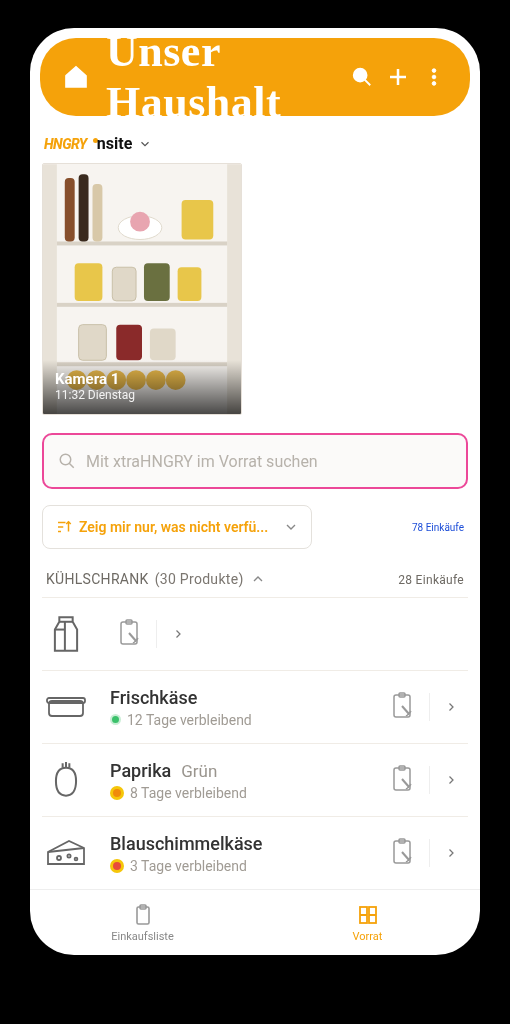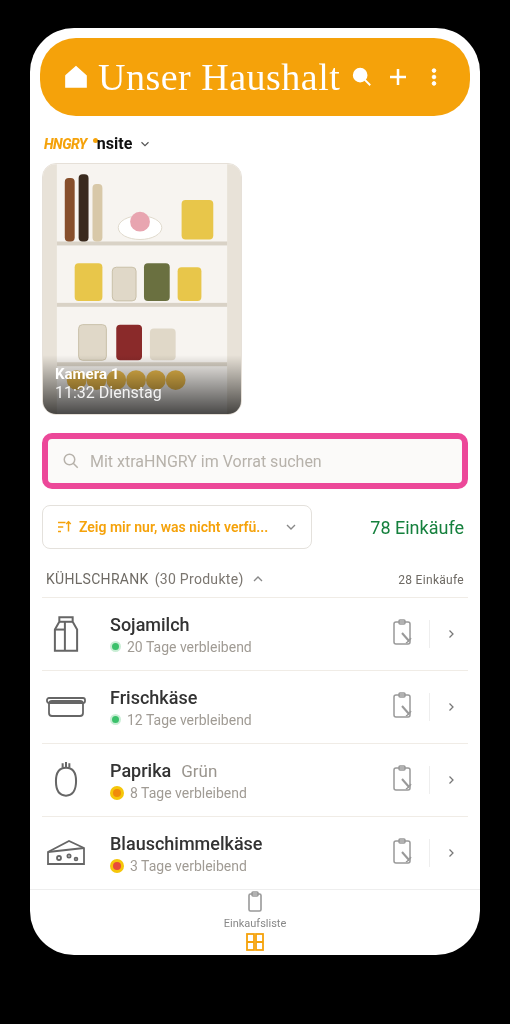--- a/index.html
+++ b/index.html
@@ -25,67 +25,67 @@
     border-radius: 36px;
     margin: 10px 10px 0 10px;
     height: 78px;
     display: flex;
     align-items: center;
     padding: 0 18px;
     color: #fff;
   }
   .appbar .title {
     font-family: "Brush Script MT", cursive;
-    font-weight: 400;
-    font-size: 38px;
+    font-weight: 700;
+    font-size: 44px;
     flex: 1;
-    margin-left: 4px;
+    margin-left: 12px;
     letter-spacing: 0.5px;
   }
   .appbar svg { fill: #fff; stroke: #fff; }
   .appbar .icon-btn { width: 36px; height: 36px; display: flex; align-items: center; justify-content: center; cursor: pointer; }
   
   .content { padding: 14px 12px 0 12px; }
   .brand-row { display: flex; align-items: center; gap: 6px; padding: 4px 2px 10px; }
   .brand-hngry { font-weight: 800; font-size: 14px; color: #f5a20a; letter-spacing: -0.5px; font-style: italic;}
   .brand-nsite { font-weight: 700; font-size: 16px; color: #111; margin-left:-2px;}
   .brand-dot { width:5px; height:5px; background:#f5a20a; border-radius:50%; display:inline-block; margin-right:1px; vertical-align: 6px;}
   
   .camera-card {
-    width: 200px; height: 252px; border-radius: 14px;
+    width: 200px; height: 252px; border-radius: 2px;
     position: relative; overflow: hidden; background:#f5f2ee;
     border:1px solid #e6e0d8;
     margin-bottom: 18px;
   }
   .fridge-svg { width:100%; height:100%; display:block; }
   .camera-overlay {
     position:absolute; bottom:0; left:0; right:0;
     background: linear-gradient(to top, rgba(0,0,0,0.7), rgba(0,0,0,0));
     padding: 10px 12px 12px;
     color:#fff;
   }
   .camera-overlay .cam-name { font-weight:700; font-size:15px; }
-  .camera-overlay .cam-time { font-size:16px; opacity:0.9; }
+  .camera-overlay .cam-time { font-size:12px; opacity:0.9; }
   
   .search-box {
-    background:#fbfaf9; border:6px solid #ec4899; border-radius:10px;
+    background:#fbfaf9; border:2px solid #ec4899; border-radius:10px;
     height:56px; display:flex; align-items:center; padding:0 14px;
     color:#b7b2ab; font-size:16px; margin-bottom:16px;
   }
   .search-box svg { margin-right:10px; flex-shrink:0;}
   
   .filter-row { display:flex; align-items:center; margin-bottom:8px; }
   .filter-chip {
     border:1px solid #e4e1dc; border-radius:8px; height:44px;
     display:flex; align-items:center; padding:0 12px; color:#f5a20a;
     font-size:14px; font-weight:600; cursor:pointer;
     width: 270px;
   }
   .filter-chip .label { flex:1; white-space:nowrap; overflow:hidden; text-overflow:ellipsis; margin-left:6px;}
-  .purchase-count { margin-left:auto; color:#15803d; font-size:18px; padding-right:4px;}
+  .purchase-count { margin-left:auto; color:#1d4ed8; font-size:10px; padding-right:4px;}
   
   .section-row {
     display:flex; align-items:flex-end; padding:14px 4px 10px;
     color:#7b7670; font-size:14px; letter-spacing:0.3px;
   }
   .section-row .sec-name { color:#6e6a64; }
   .section-row .sec-count { margin-left:4px; }
   .section-right { margin-left:auto; color:#6e6a64; font-size:12px; }
   
   .item-row {
@@ -105,21 +105,21 @@
   .status-yellow::after { content:""; position:absolute; left:3px; top:3px; width:8px; height:8px; border-radius:50%; background:#f08a0a; }
   .status-red { position:relative; width:14px; height:14px; }
   .status-red::before { content:""; position:absolute; left:0; top:0; width:14px; height:14px; border-radius:50%; background:#f5c60a; }
   .status-red::after { content:""; position:absolute; left:3px; top:3px; width:8px; height:8px; border-radius:50%; background:#e84a3a; }
   .item-action { width:40px; height:40px; display:flex; align-items:center; justify-content:center; cursor:pointer;}
   .vdiv { width:1px; height:28px; background:#eee; margin:0 6px;}
   .chevron-btn { width:30px; display:flex; align-items:center; justify-content:center; cursor:pointer;}
   
   .bottom-nav {
     border-top:1px solid #eee;
-    display:flex; height:66px;flex-direction:column;
+    display:flex; height:66px;
   }
   .nav-item { flex:1; display:flex; flex-direction:column; align-items:center; justify-content:center; gap:3px; cursor:pointer; font-size:11px; color:#888;}
   .nav-item.active { color:#f5a20a; }
 </style>
 </head>
 <body>
 
 <div class="phone">
 
   <div class="appbar">
@@ -236,30 +236,20 @@
     <div id="items-container">
         <div class="item-row">
     <div class="item-icon">
             <svg width="36" height="40" viewBox="0 0 30 36" fill="none" stroke="#666" stroke-width="1.8">
               <path d="M9 3 H21 V7 L25 14 V33 H5 V14 L9 7 Z"></path>
               <path d="M9 7 H21"></path>
               <path d="M14 7 L14 33"></path>
               <path d="M5 14 H14"></path>
             </svg>
           </div>
-    <div class="item-body">
-      <div class="item-title-line">
-        <span class="item-title">Sojamilch</span>
-
-      </div>
-      <div class="item-sub">
-        <span class="status-dot status-green"></span>
-        <span>20 Tage verbleibend</span>
-      </div>
-    </div>
     <div class="item-action">
             <svg width="26" height="30" viewBox="0 0 26 30" fill="none" stroke="#999" stroke-width="1.5">
               <rect x="4" y="3" width="16" height="22" rx="2"></rect>
               <rect x="9" y="1" width="6" height="4" rx="1"></rect>
               <path d="M12 14 L19 22" stroke-width="2"></path>
               <path d="M16 24 L19 22 L21 19" fill="#999"></path>
             </svg>
           </div>
     <div class="vdiv"></div>
     <div class="chevron-btn">

